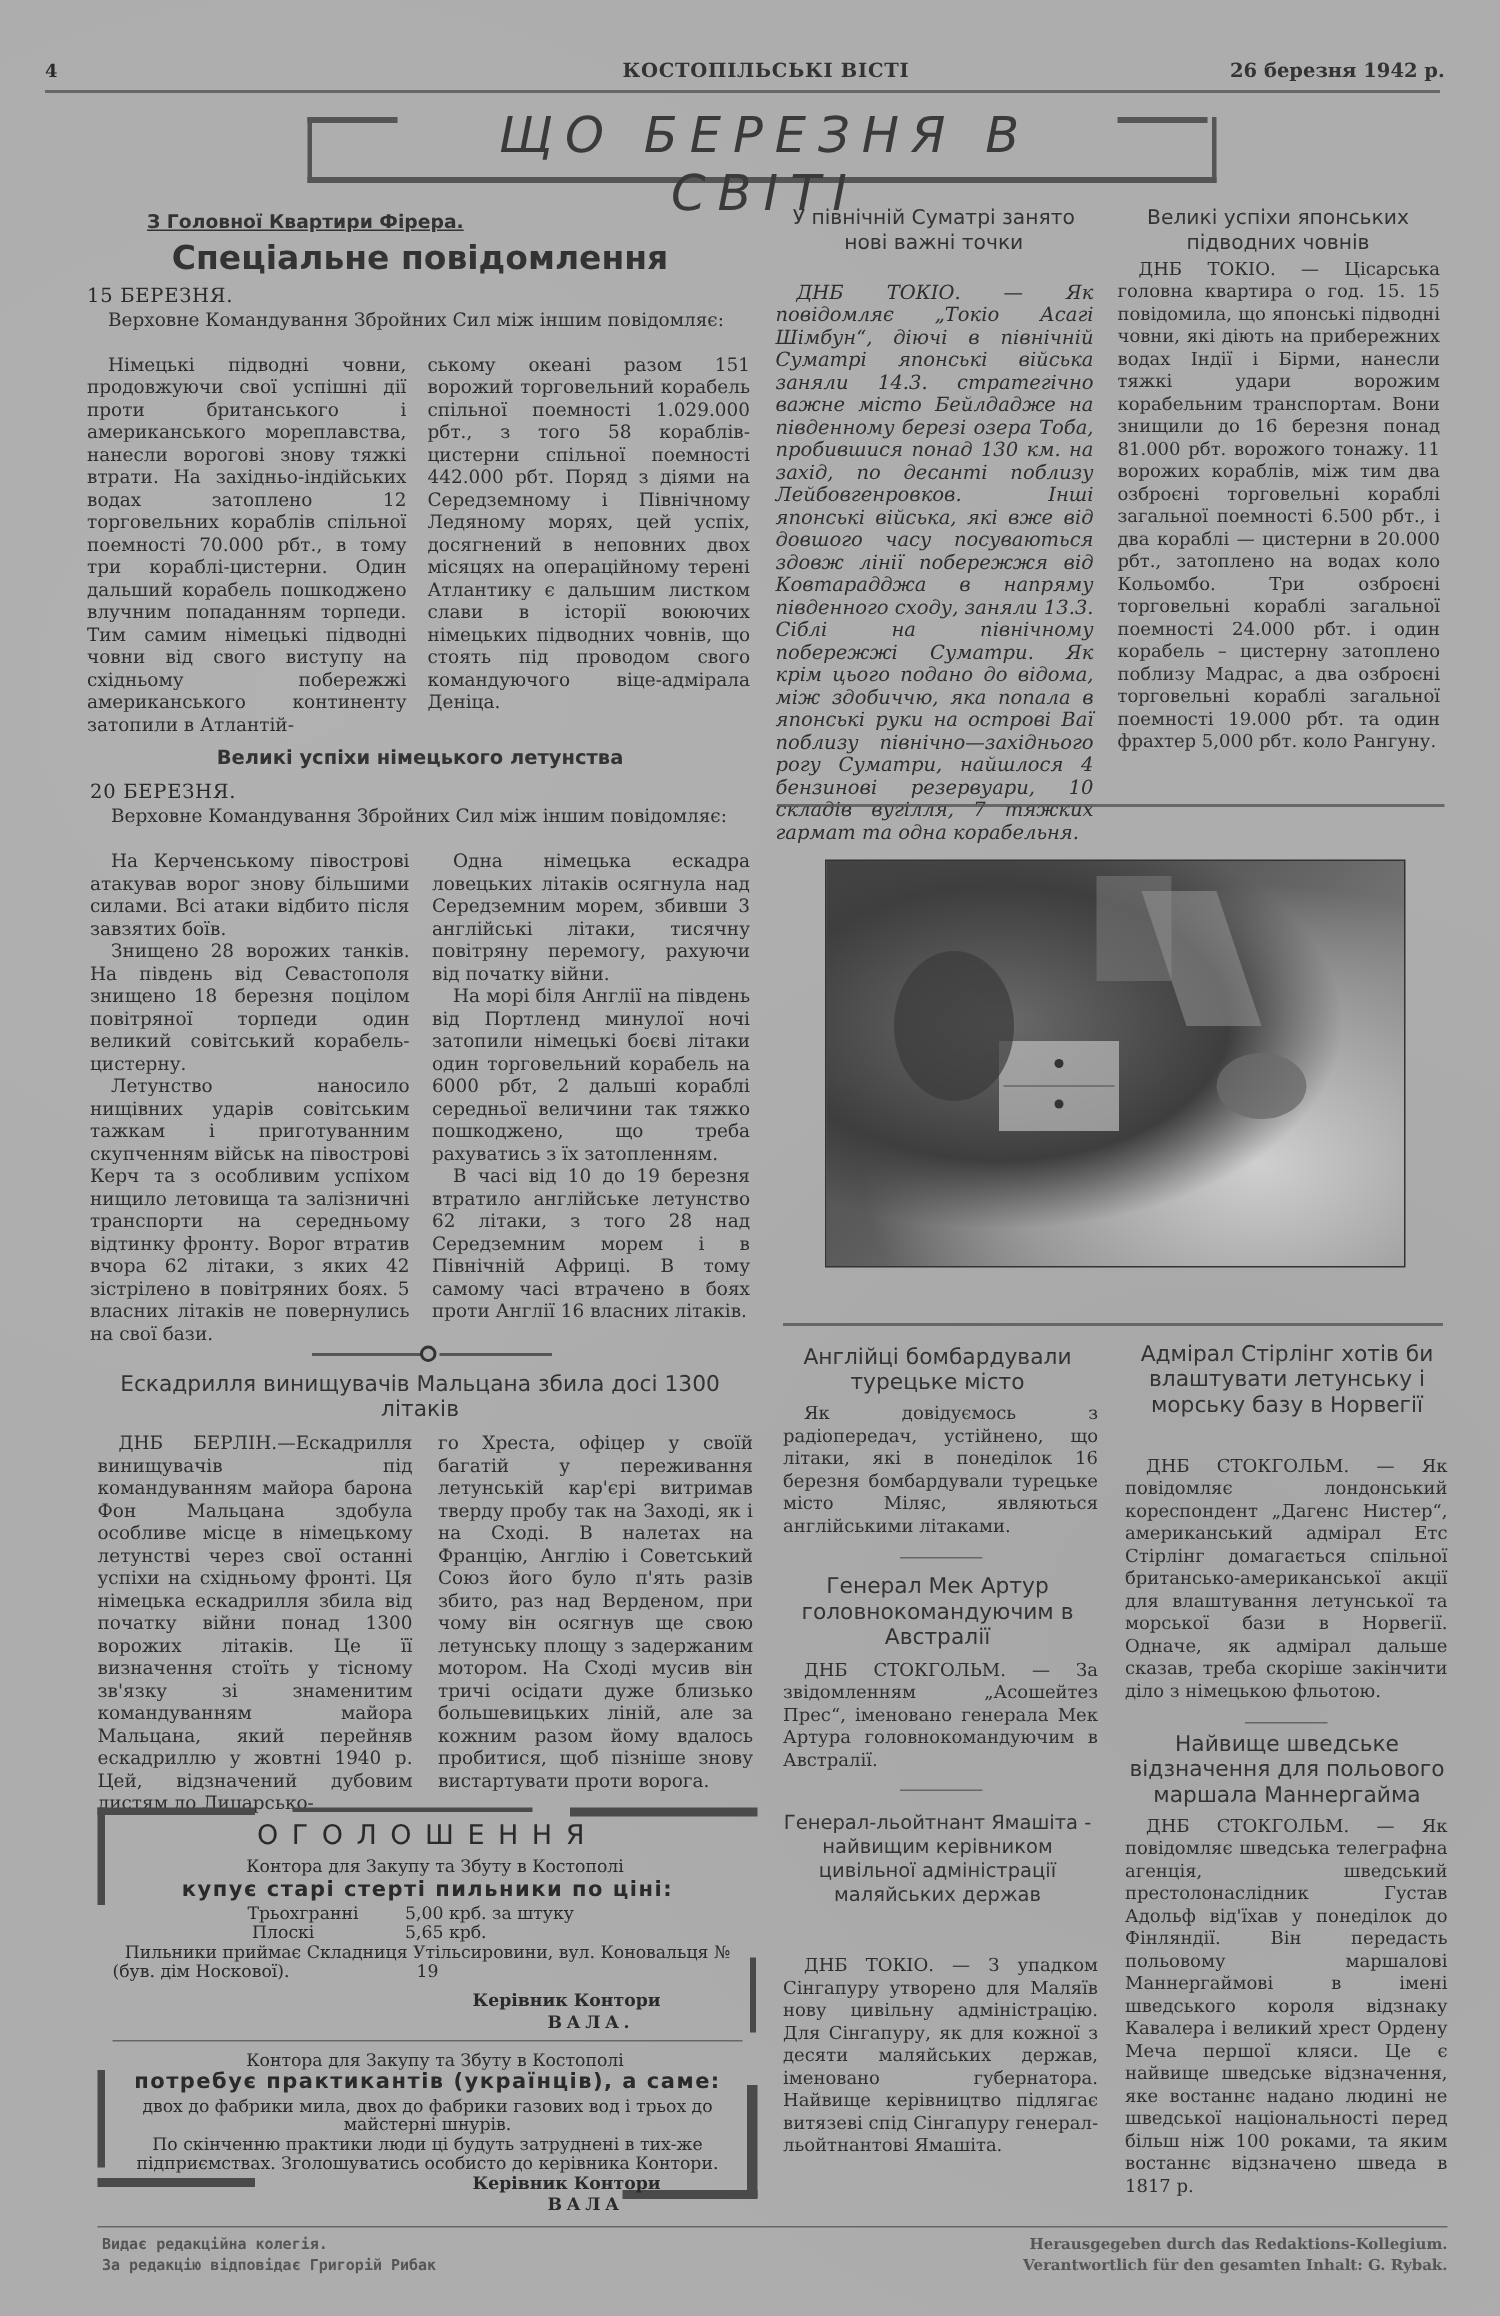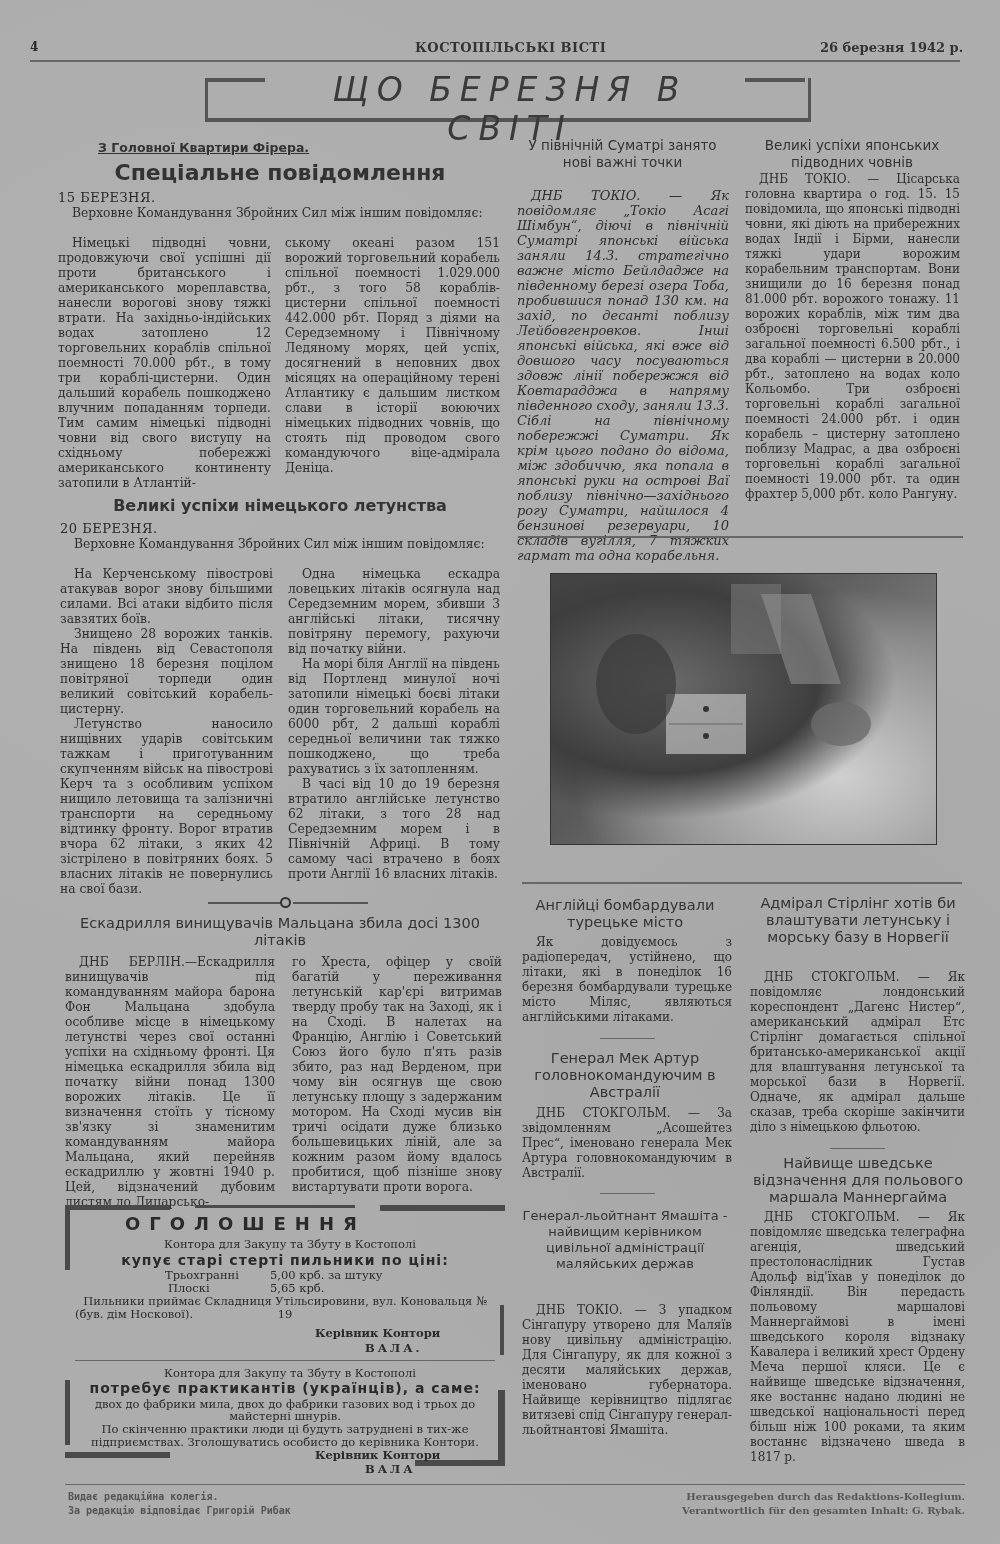--- a/index.html
+++ b/index.html
@@ -46,21 +46,21 @@
       radial-gradient(ellipse at 75% 75%, #cfcfcf 0%, #9a9a9a 40%, transparent 65%),
       radial-gradient(ellipse at 45% 55%, #bbbbbb 0%, #888 25%, transparent 40%),
       linear-gradient(135deg, #444 0%, #5a5a5a 40%, #7a7a7a 70%, #555 100%);
     border: 1px solid #333;
   }
   .photo-caption { left: 545px; top: 857px; width: 400px; text-align:center; font-style: italic; font-size: 14px; font-family: "DejaVu Serif", serif; color:#333; }
   .ornament { position:absolute; height: 2px; background:#555; }
   .ornament-dot { position:absolute; width: 7px; height: 7px; border-radius: 50%; border: 2px solid #333; background:#aaa; }
   .ad-box { left: 65px; top: 1205px; width: 440px; height: 270px; }
   .ad-bar { position:absolute; background: #4a4a4a; }
-  .ad-title { font-family: "DejaVu Sans", sans-serif; font-weight: bold; font-size: 18px; letter-spacing: 9px; }
+  .ad-title { font-family: "DejaVu Sans", sans-serif; font-weight: normal; font-size: 18px; letter-spacing: 9px; text-align:center; }
   .ad-line { font-size: 11.5px; line-height: 13px; text-align: center; }
   .ad-strong { font-family: "DejaVu Sans", sans-serif; font-weight: bold; font-size: 14px; text-align:center; letter-spacing: 1px; }
   .footer { font-size: 10px; line-height: 13px; font-weight: bold; color:#555; font-family: "DejaVu Sans Mono", monospace; }
 </style>
 </head>
 <body>
 
 <div class="paper">
 
   <div class="abs masthead-left">4</div>
@@ -79,21 +79,21 @@
   <div class="col" style="left:58px; top:206px; width:442px;">
       <p>Верховне Командування Збройних Сил між іншим повідомляє:</p>
     </div>
   <div class="col" style="left:58px; top:236px; width:213px;">
       <p>Німецькі підводні човни, продовжуючи свої успішні дії проти британського і американського мореплавства, нанесли ворогові знову тяжкі втрати. На західньо-індійських водах затоплено 12 торговельних кораблів спільної поемності 70.000 рбт., в тому три кораблі-цистерни. Один дальший корабель пошкоджено влучним попаданням торпеди. Тим самим німецькі підводні човни від свого виступу на східньому побережжі американського континенту затопили в Атлантій-</p>
     </div>
   <div class="col" style="left:285px; top:236px; width:215px;">
       <p style="text-indent:0">ському океані разом 151 ворожий торговельний корабель спільної поемності 1.029.000 рбт., з того 58 кораблів-цистерни спільної поемності 442.000 рбт. Поряд з діями на Середземному і Північному Ледяному морях, цей успіх, досягнений в неповних двох місяцях на операційному терені Атлантику є дальшим листком слави в історії воюючих німецьких підводних човнів, що стоять під проводом свого командуючого віце-адмірала Деніца.</p>
     </div>
 
-  <div class="abs h1" style="left:60px; top:494px; width:440px; font-size:16px; line-height:24px;text-align:center;">Великі успіхи німецького летунства</div>
+  <div class="abs h1" style="left:60px; top:494px; width:440px; font-size:13px; line-height:24px;text-align:center;">Великі успіхи німецького летунства</div>
   <div class="abs date" style="left:60px; top:521px;">20 БЕРЕЗНЯ.</div>
   <div class="col" style="left:60px; top:537px; width:440px;">
       <p>Верховне Командування Збройних Сил між іншим повідомляє:</p>
     </div>
   <div class="col" style="left:60px; top:567px; width:213px;">
     <p>На Керченському півострові атакував ворог знову більшими силами. Всі атаки відбито після завзятих боїв.</p>
     <p>Знищено 28 ворожих танків. На південь від Севастополя знищено 18 березня поцілом повітряної торпеди один великий совітський корабель-цистерну.</p>
     <p>Летунство наносило нищівних ударів совітським тажкам і приготуванним скупченням військ на півострові Керч та з особливим успіхом нищило летовища та залізничні транспорти на середньому відтинку фронту. Ворог втратив вчора 62 літаки, з яких 42 зістрілено в повітряних боях. 5 власних літаків не повернулись на свої бази.</p>
   </div>
   <div class="col" style="left:288px; top:567px; width:212px;">

